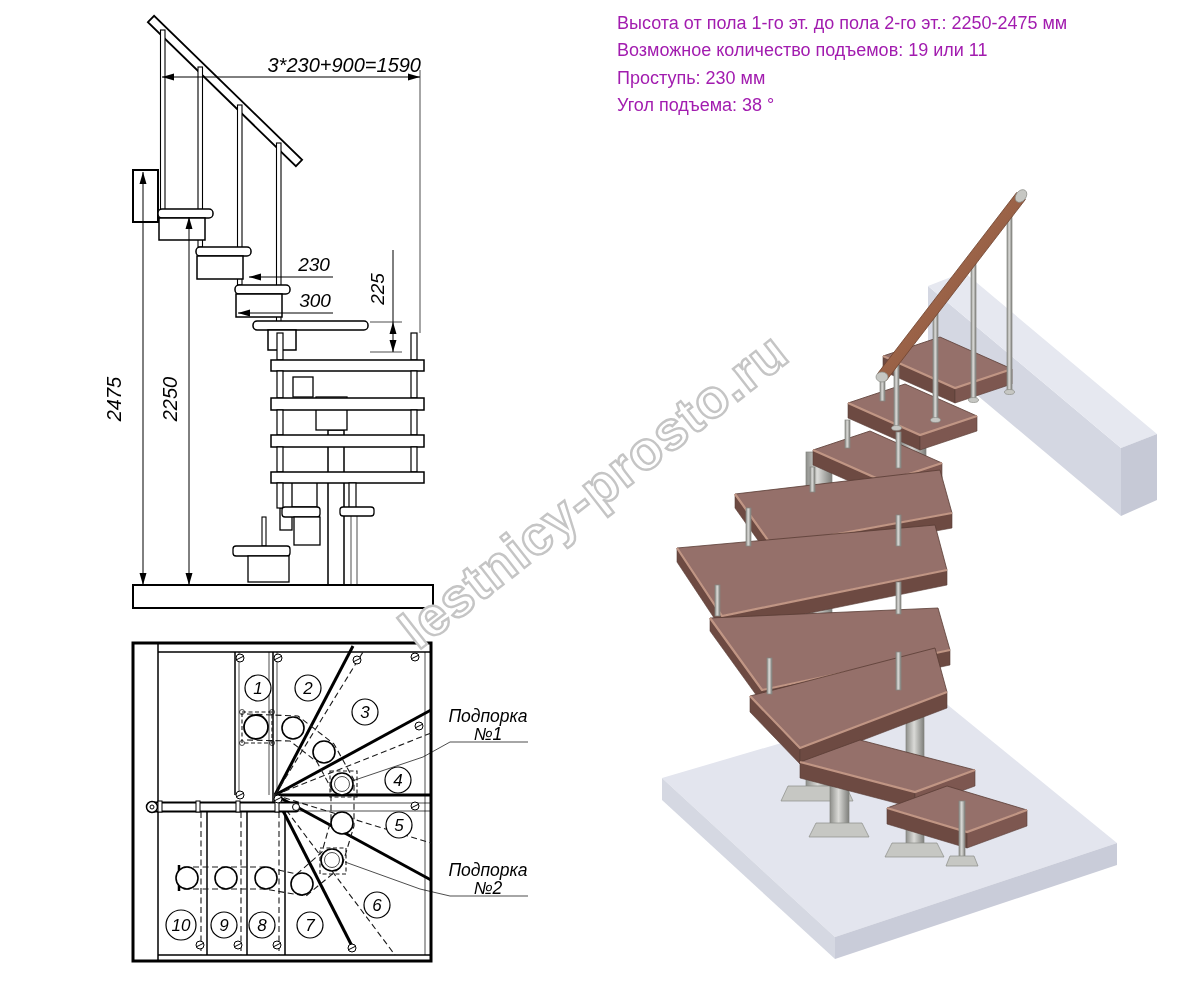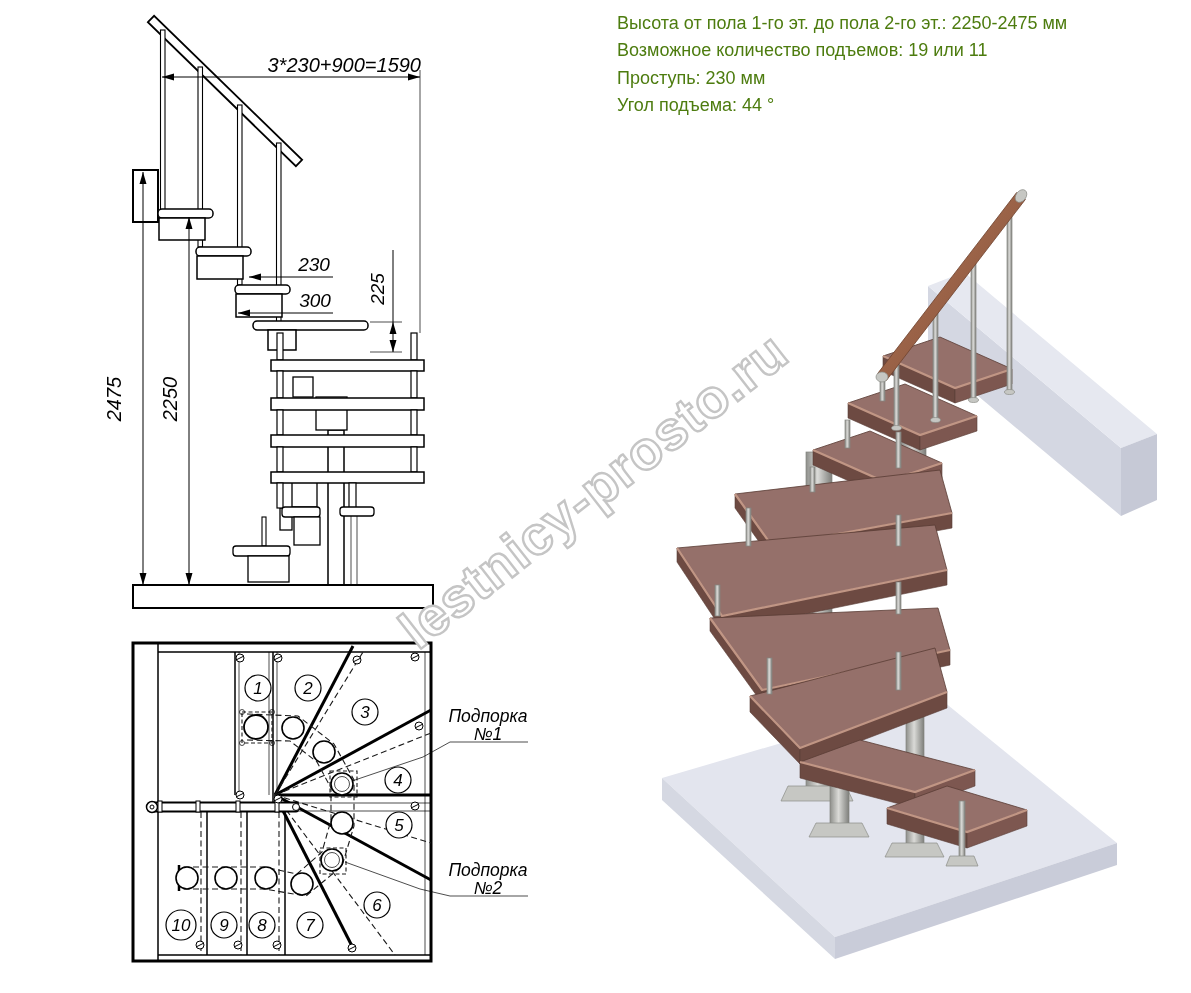--- a/index.html
+++ b/index.html
@@ -1,18 +1,18 @@
 <!DOCTYPE html>
 <html style="--wood-top: #95706a; --wood-front: #6d4a42; --wood-side: #7d5750; --wood-nose: #c59a88; --wood-edge: #593c35; --handrail-wood: #a2684c; --floor-top: #e3e5ee; --floor-front: #d5d8e2; --floor-side: #c9ccd9; --beam-top: #e6e8f0; --beam-front: #d4d7e2; --beam-side: #c6c9d6; --watermark-gray: #c5c5c5;"><head>
 <meta charset="utf-8">
 <style>
   html,body{margin:0;padding:0;background:#fff;}
   #page{position:relative;width:1191px;height:993px;background:#fff;overflow:hidden;
         font-family:"Liberation Sans",sans-serif;}
-  #specs{position:absolute;left:617px;top:10px;width:560px;color:#4d7c0f;
+  #specs{position:absolute;left:617px;top:10px;width:560px;color:#a21caf;
          font-size:18px;line-height:27.4px;font-family:"Liberation Sans",sans-serif;}
   #draw{position:absolute;left:0;top:0;}
   .wf{fill:#fff;stroke:#000;}
   .ln{stroke:#000;fill:none;}
   .thin{stroke:#000;stroke-width:.7;fill:none;}
   .dsh{fill:none;stroke:#1a1a1a;stroke-width:1.1;stroke-dasharray:6 3.5;}
   .dsh2{fill:none;stroke:#1a1a1a;stroke-width:1.1;stroke-dasharray:4 2.5;}
   .arr{fill:#000;stroke:none;}
   .dimtxt{font:italic 19px "Liberation Sans",sans-serif;fill:#000;}
   .dimtxt20{font:italic 20px "Liberation Sans",sans-serif;fill:#000;}
@@ -31,21 +31,21 @@
 </style>
 </head>
 <body>
 
 <div id="page">
 
   <div id="specs">
     <div>Высота от пола 1-го эт. до пола 2-го эт.: 2250-2475 мм</div>
     <div>Возможное количество подъемов: 19 или 11</div>
     <div>Проступь: 230 мм</div>
-    <div>Угол подъема: 44 °</div>
+    <div>Угол подъема: 38 °</div>
   </div>
 
   <svg id="draw" width="1191" height="993" viewBox="0 0 1191 993">
     <defs>
       <linearGradient id="met" x1="0" y1="0" x2="1" y2="0">
         <stop offset="0" stop-color="#8e8f8b"></stop>
           <stop offset="0.45" stop-color="#dadad7"></stop>
         <stop offset="1" stop-color="#7e7f7b"></stop>
       </linearGradient>
       <linearGradient id="rail" x1="0" y1="0" x2="1" y2="1">

